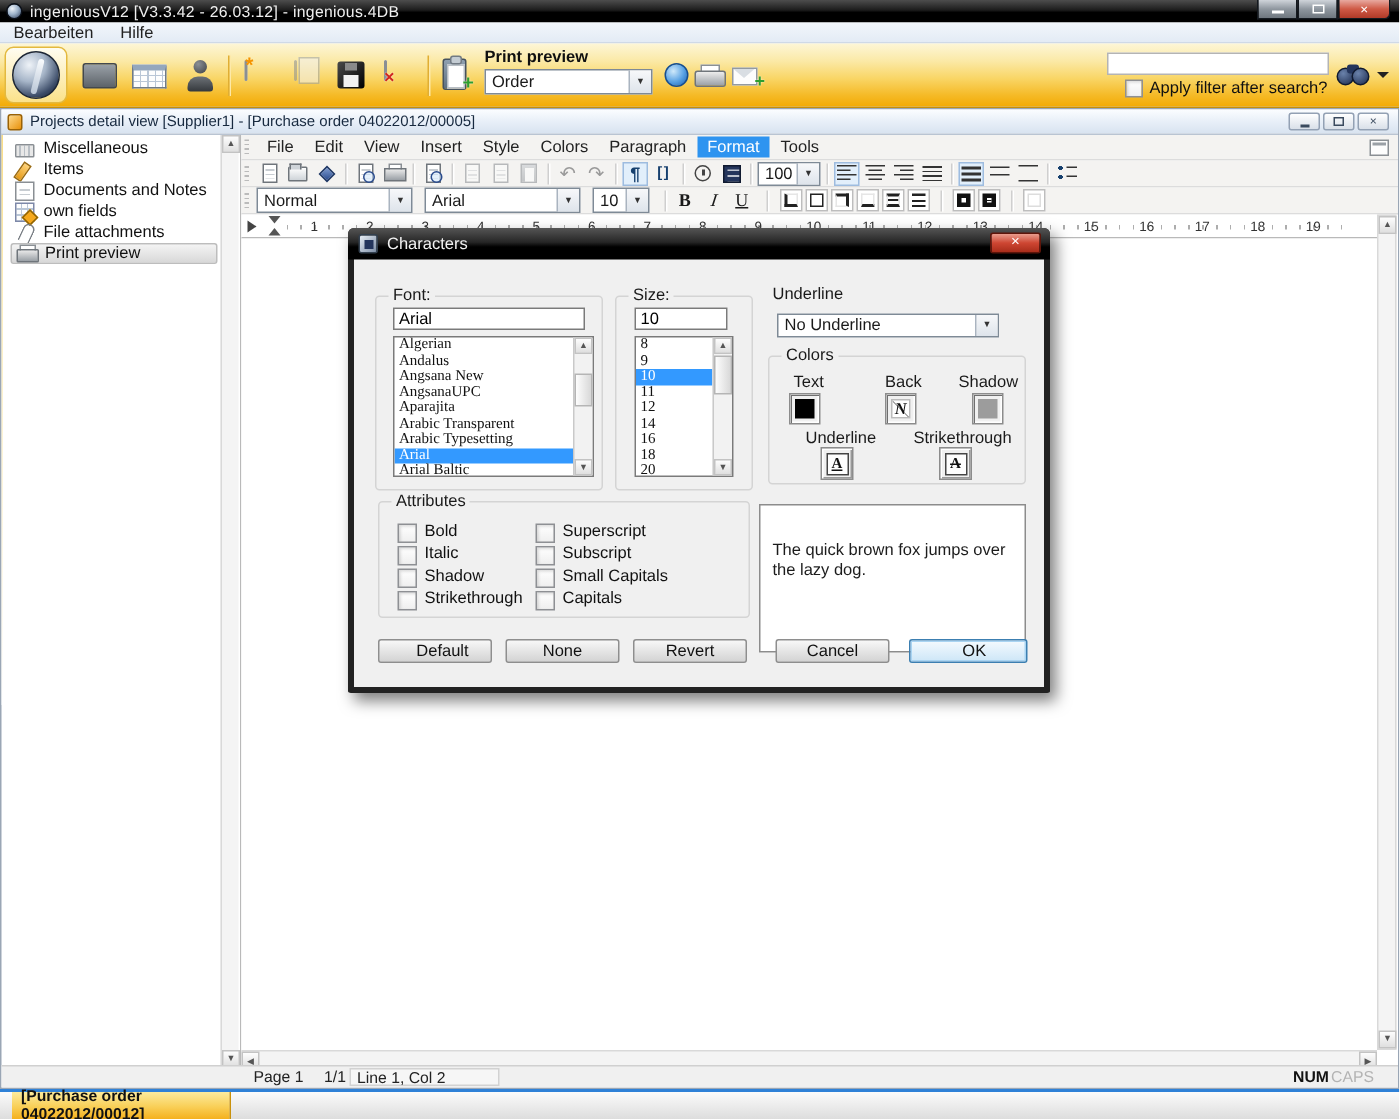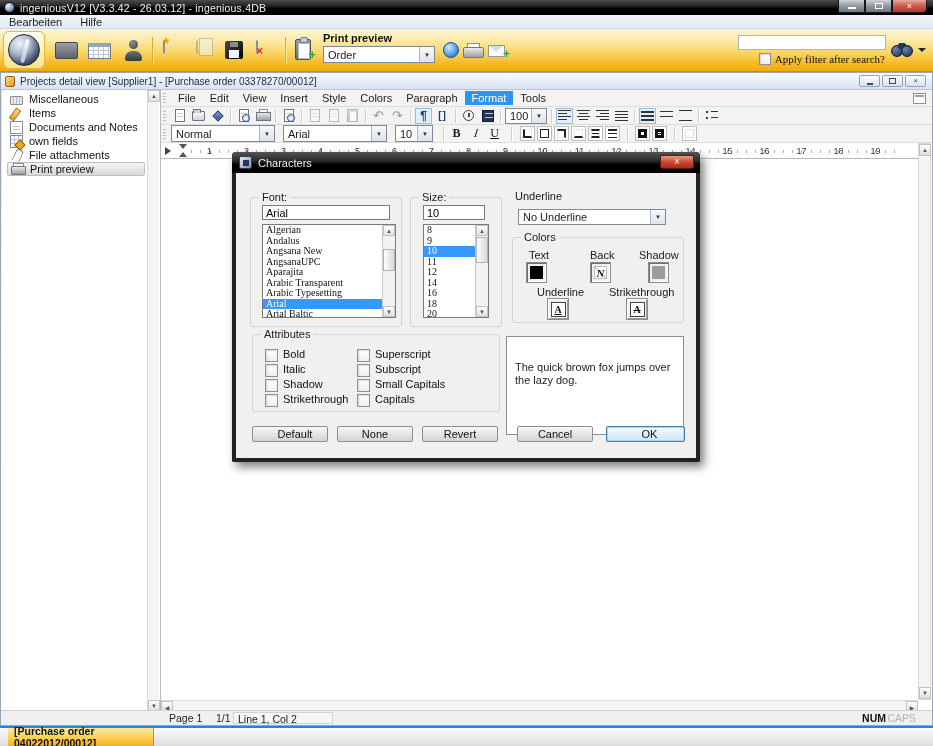--- a/index.html
+++ b/index.html
@@ -86,21 +86,21 @@
     background:linear-gradient(#ececec,#9aa0a6); border:1px solid #6f757b; }
   .icon-mail { left:488px; top:16px; width:17px; height:12px; background:#fdfdfd; border:1px solid #939aa1; }
   .icon-mail::before { content:""; position:absolute; left:0; top:0; width:0; height:0;
     border-left:7.5px solid transparent; border-right:7.5px solid transparent; border-top:6px solid #d9dee3; }
   .icon-mail .badge-plus { position:absolute; right:-6px; bottom:-5px; font-weight:bold; color:#2f9e2f; font-size:12px; text-shadow:0 0 1px #fff; }
   #search-box { position:absolute; right:47px; top:6px; width:148px; height:15px; border:1px solid #b4b4b4; background:#fff;
     font-size:11px; padding:0 3px; }
   #filter-row { position:absolute; right:48px; top:24px; display:flex; align-items:center; gap:4px; }
   .checkbox { width:12px; height:12px; background:linear-gradient(#fff,#efefef); border:1px solid #8e9094;
     box-shadow:inset 1px 1px 2px rgba(0,0,0,.15); }
-  #filter-row .flabel { font-size:11px; color:#101010;font-family:Liberation Serif, serif; }
+  #filter-row .flabel { font-size:11px; color:#101010; }
   .icon-binoculars { position:absolute; right:20px; top:14px; width:22px; height:14px; }
   .icon-binoculars::before { content:""; position:absolute; left:0; top:2px; width:10px; height:10px; border-radius:50%;
     background:radial-gradient(circle at 35% 30%, #6a82ab,#1d2c4e); border:1px solid #101a30; }
   .icon-binoculars::after { content:""; position:absolute; right:0; top:2px; width:10px; height:10px; border-radius:50%;
     background:radial-gradient(circle at 35% 30%, #6a82ab,#1d2c4e); border:1px solid #101a30; }
   .icon-binoculars .bridge { position:absolute; left:7px; top:0; width:8px; height:6px; background:#24355c; border-radius:2px; }
   .tb-caret { position:absolute; right:7px; top:19px; width:0; height:0;
     border-left:4px solid transparent; border-right:4px solid transparent; border-top:4px solid #222; }
 
   
@@ -376,21 +376,21 @@
     </div>
     <span class="icon-binoculars">
         <span class="bridge"></span>
       </span>
     <span class="tb-caret"></span>
   </div>
 
   <div id="mdi">
     <div id="mdi-titlebar">
       <span class="mdi-ico"></span>
-      <span class="mtext">Projects detail view [Supplier1] - [Purchase order 03378270/00012]</span>
+      <span class="mtext">Projects detail view [Supplier1] - [Purchase order 04022012/00005]</span>
       <div class="mdi-btns">
         <div class="mdiBtn">
             <span class="minbar"></span>
           </div>
         <div class="mdiBtn">
             <span class="maxbox"></span>
           </div>
         <div class="mdiBtn">
             <span>×</span>
           </div>

